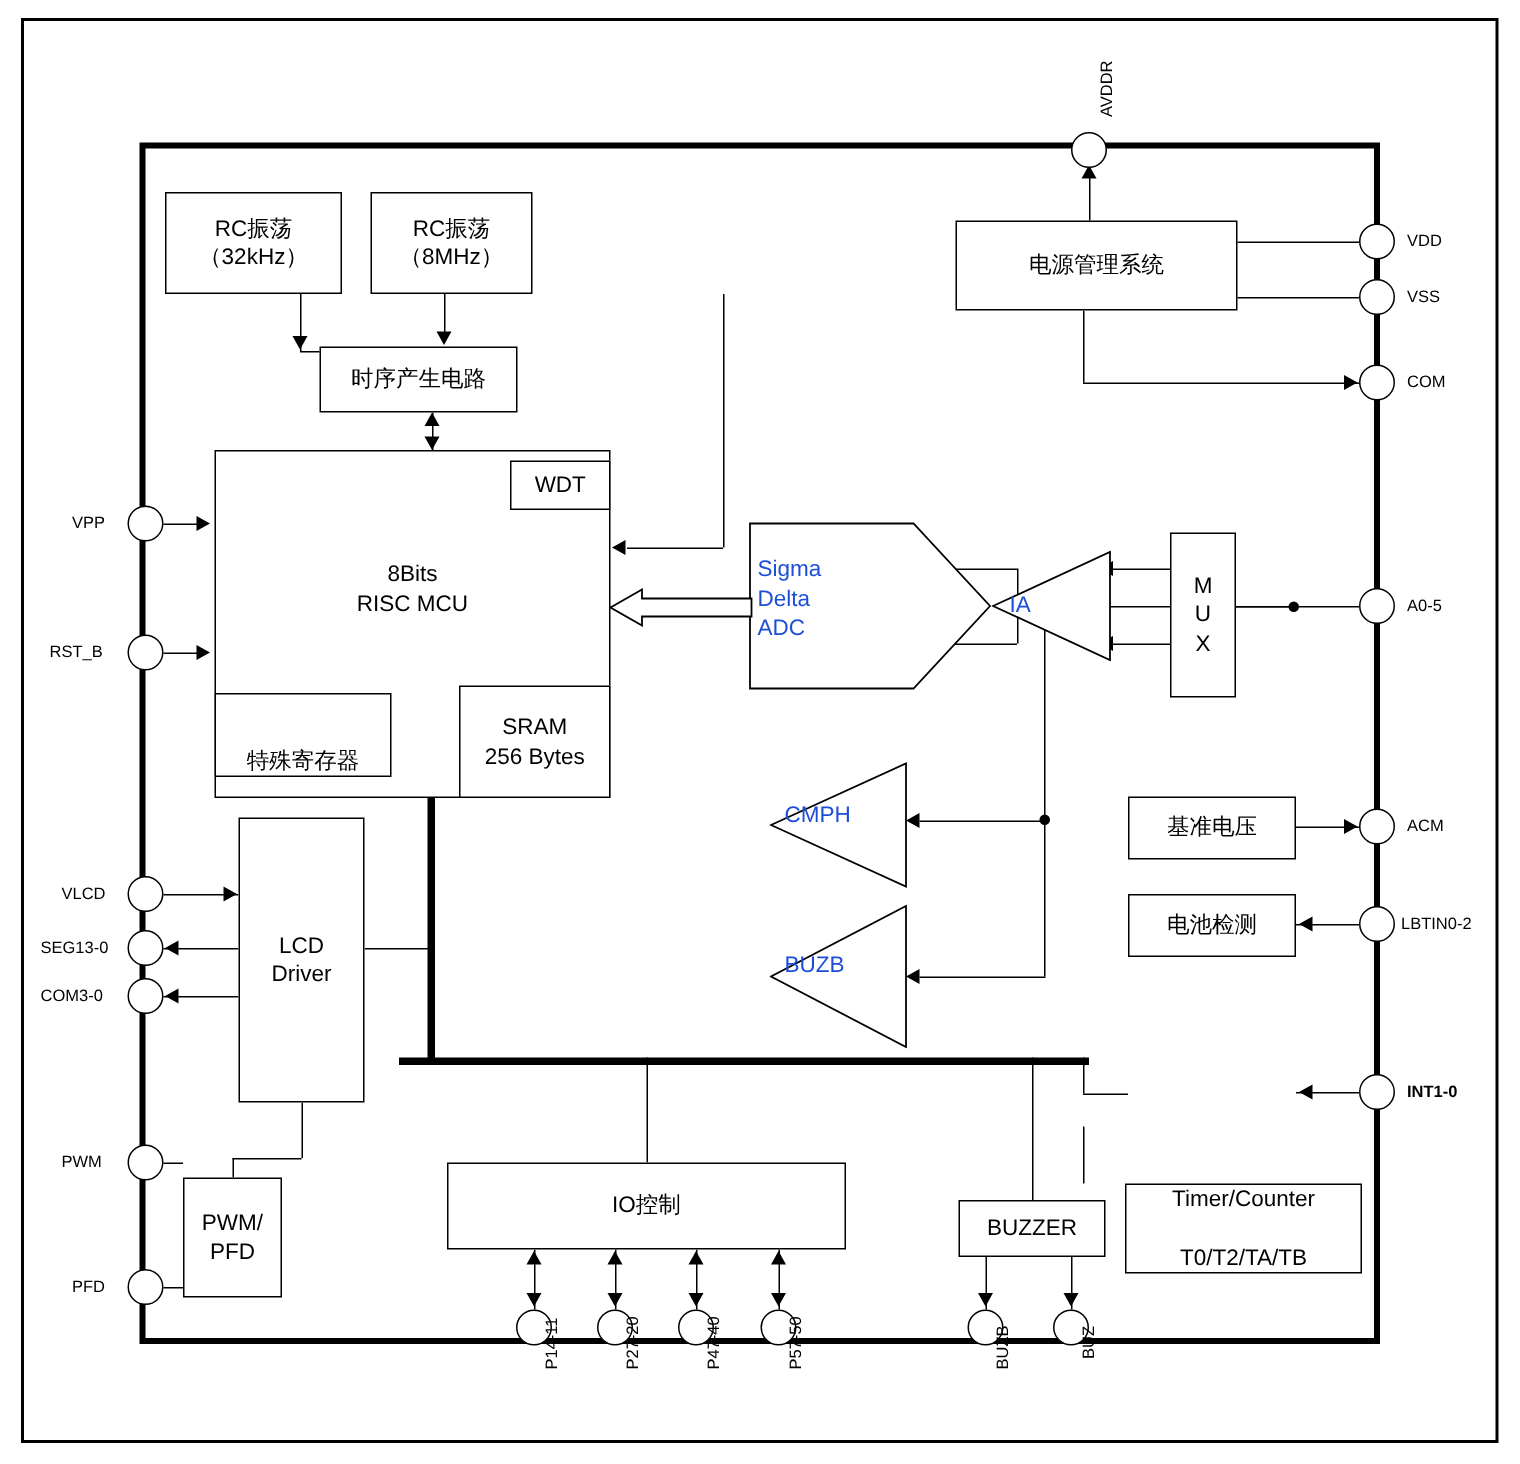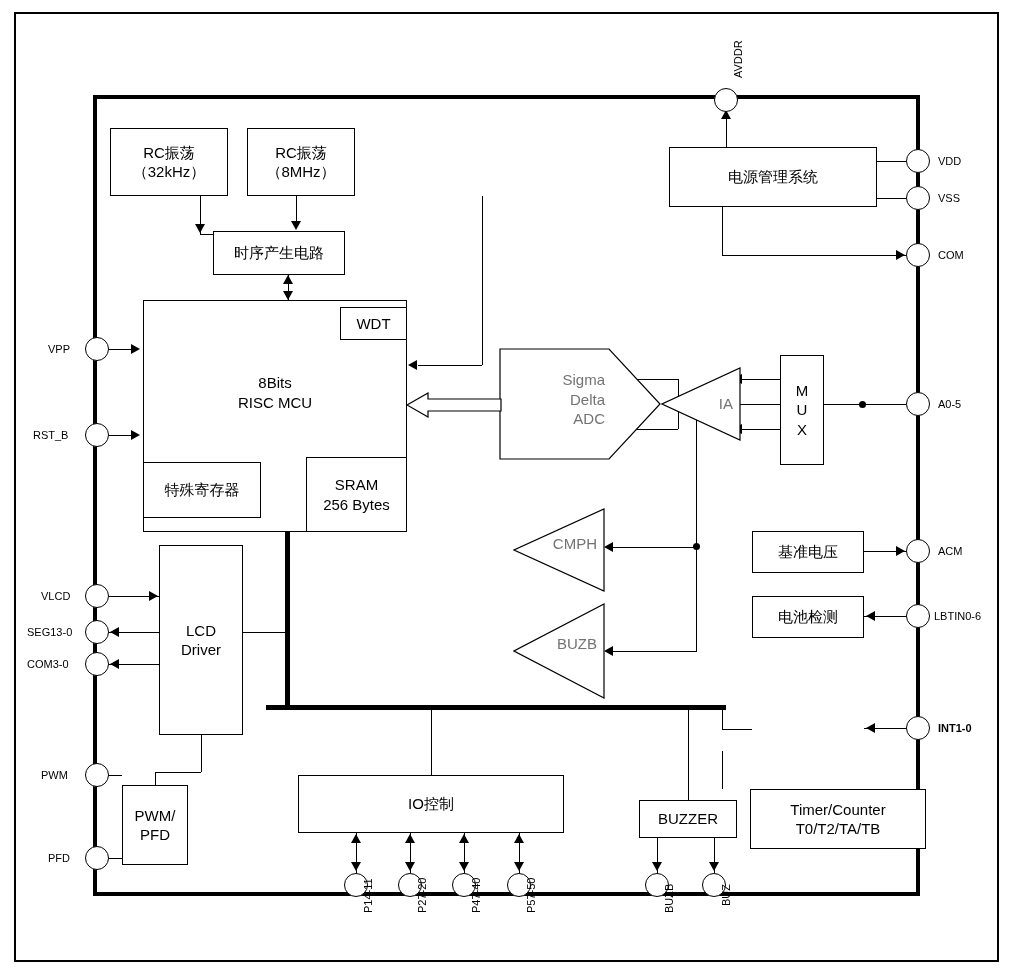--- a/index.html
+++ b/index.html
@@ -107,24 +107,24 @@
     position: absolute;
     width: 7px;
     height: 7px;
     background: #000;
     border-radius: 50%;
     z-index: 5;
   }
   .tri-label {
     position: absolute;
     font-size: 15px;
-    color: #737373;
+    color: #1d4ed8;
     z-index: 5;
     white-space: nowrap;
-    text-align: right;
+    text-align: left;
   }
   .tri-svg { position: absolute; z-index: 4; }
   .big-arrow { position: absolute; z-index: 4; }
 </style>
 </head>
 <body>
 
 <div id="root">
 
   <div class="outer-frame"></div>
@@ -142,21 +142,21 @@
   <div class="pin" style="left:906px; top:243px; width:24px; height:24px;"></div>
   <div class="pin-label" style="left:938px; top:249px;">COM</div>
 
   <div class="pin" style="left:906px; top:392px; width:24px; height:24px;"></div>
   <div class="pin-label" style="left:938px; top:398px;">A0-5</div>
 
   <div class="pin" style="left:906px; top:539px; width:24px; height:24px;"></div>
   <div class="pin-label" style="left:938px; top:545px;">ACM</div>
 
   <div class="pin" style="left:906px; top:604px; width:24px; height:24px;"></div>
-  <div class="pin-label" style="left:934px; top:610px;">LBTIN0-6</div>
+  <div class="pin-label" style="left:934px; top:610px;">LBTIN0-2</div>
 
   <div class="pin" style="left:906px; top:716px; width:24px; height:24px;"></div>
   <div class="pin-label" style="left:938px; top:722px;font-weight:bold;">INT1-0</div>
 
   <div class="pin" style="left:85px; top:337px; width:24px; height:24px;"></div>
   <div class="pin-label" style="left:48px; top:343px;">VPP</div>
 
   <div class="pin" style="left:85px; top:423px; width:24px; height:24px;"></div>
   <div class="pin-label" style="left:33px; top:429px;">RST_B</div>
 
@@ -197,41 +197,41 @@
     <span>RC振荡</span>
     <span class="l2">（32kHz）</span>
   </div>
 
   <div class="box" style="left:247px; top:128px; width:108px; height:68px;">
     <span>RC振荡</span>
     <span class="l2">（8MHz）</span>
   </div>
 
 
-  <div class="box" style="left:637px; top:147px; width:208px; height:60px;margin-left:32px;">
+  <div class="box" style="left:637px; top:147px; width:188px; height:60px;">
     <span>电源管理系统</span>
   </div>
 
   <div class="box" style="left:213px; top:231px; width:132px; height:44px;">
     <span>时序产生电路</span>
   </div>
 
   <div class="box" style="left:143px; top:300px; width:264px; height:232px; justify-content:flex-start; background:transparent;">
     <div style="position:absolute; left:0; top:72px; width:100%; text-align:center;">
       <span>8Bits</span><br>
       <span>RISC  MCU</span>
     </div>
   </div>
 
 
   <div class="box" style="left:340px; top:307px; width:67px; height:33px;">
     <span>WDT</span>
   </div>
 
-  <div class="box" style="left:143px; top:462px; width:118px; height:56px;">
+  <div class="box" style="left:143px; top:462px; width:118px; height:56px;justify-content:flex-end;">
     <span>特殊寄存器</span>
   </div>
 
   <div class="box" style="left:306px; top:457px; width:101px; height:75px;">
     <span>SRAM</span>
     <span class="l2">256 Bytes</span>
   </div>
 
   <svg class="tri-svg" style="left:499px; top:348px;" width="162" height="112">
     <polygon points="1,1 110,1 161,56 110,111 1,111" fill="#fff" stroke="#000" stroke-width="1.2"></polygon>
@@ -289,21 +289,21 @@
   </div>
 
   <div class="box" style="left:298px; top:775px; width:266px; height:58px;">
     <span>IO控制</span>
   </div>
 
   <div class="box" style="left:639px; top:800px; width:98px; height:38px;">
     <span>BUZZER</span>
   </div>
 
-  <div class="box" style="left:750px; top:789px; width:176px; height:60px;">
+  <div class="box" style="left:750px; top:789px; width:158px; height:60px;justify-content:space-between;">
     <span>Timer/Counter</span>
     <span class="l2">T0/T2/TA/TB</span>
   </div>
 
   <div class="line v" style="left:726px; top:112px; height:65px;"></div>
   <div class="arrow up" style="left:721px; top:110px;"></div>
   <div class="line h" style="left:726px; top:177px; width:1px;"></div>
 
   <div class="line h" style="left:822px; top:161px; width:84px;"></div>
   <div class="arrow left" style="left:812px; top:156px;"></div>

